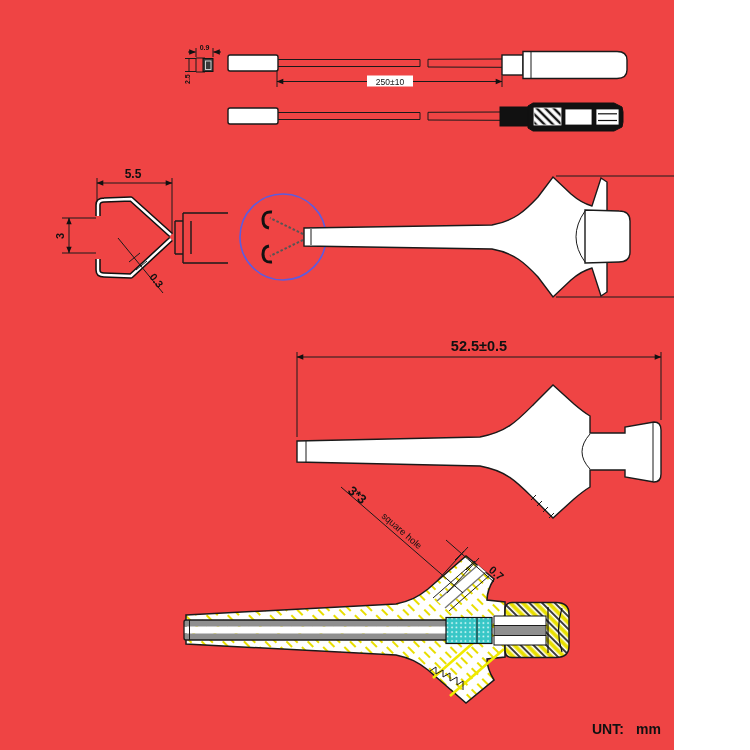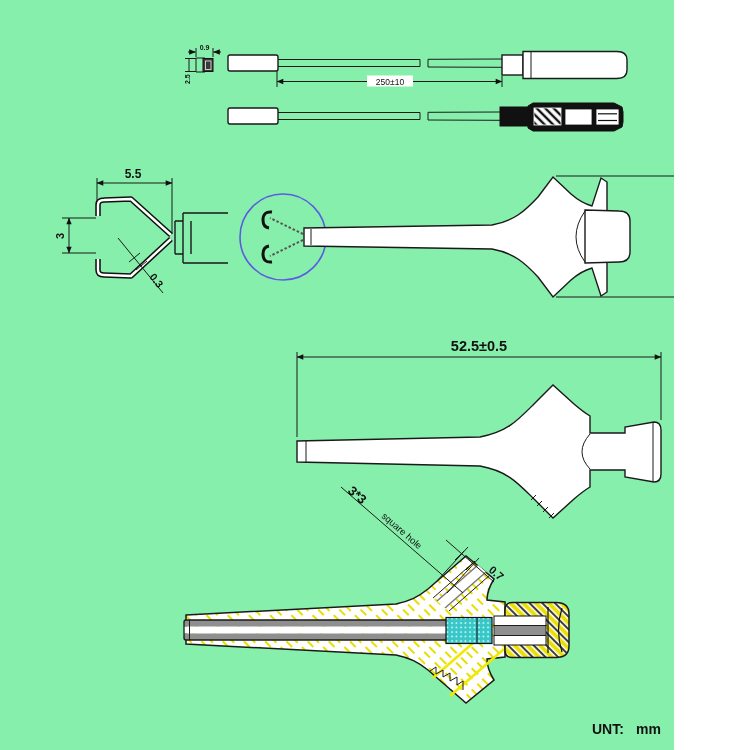--- a/index.html
+++ b/index.html
@@ -1,16 +1,16 @@
 <!DOCTYPE html>
 <html><head>
 <meta charset="utf-8">
 <style>
   html,body{margin:0;padding:0;background:#fff;}
-  .canvas{position:relative;width:674px;height:750px;background:#86efac;overflow:hidden;
+  .canvas{position:relative;width:674px;height:750px;background:#ef4444;overflow:hidden;
           font-family:"Liberation Sans",sans-serif;}
   svg{position:absolute;left:0;top:0;}
   text{fill:#111;font-family:"Liberation Sans","DejaVu Sans",sans-serif;}
   .dim{font-weight:700;}
   .thin{stroke:#1a1a1a;stroke-width:1;fill:none;}
   .out{stroke:#1a1a1a;stroke-width:1.4;fill:none;}
   .outw{stroke:#1a1a1a;stroke-width:1.4;fill:#fff;}
 </style>
 </head>
 <body>

